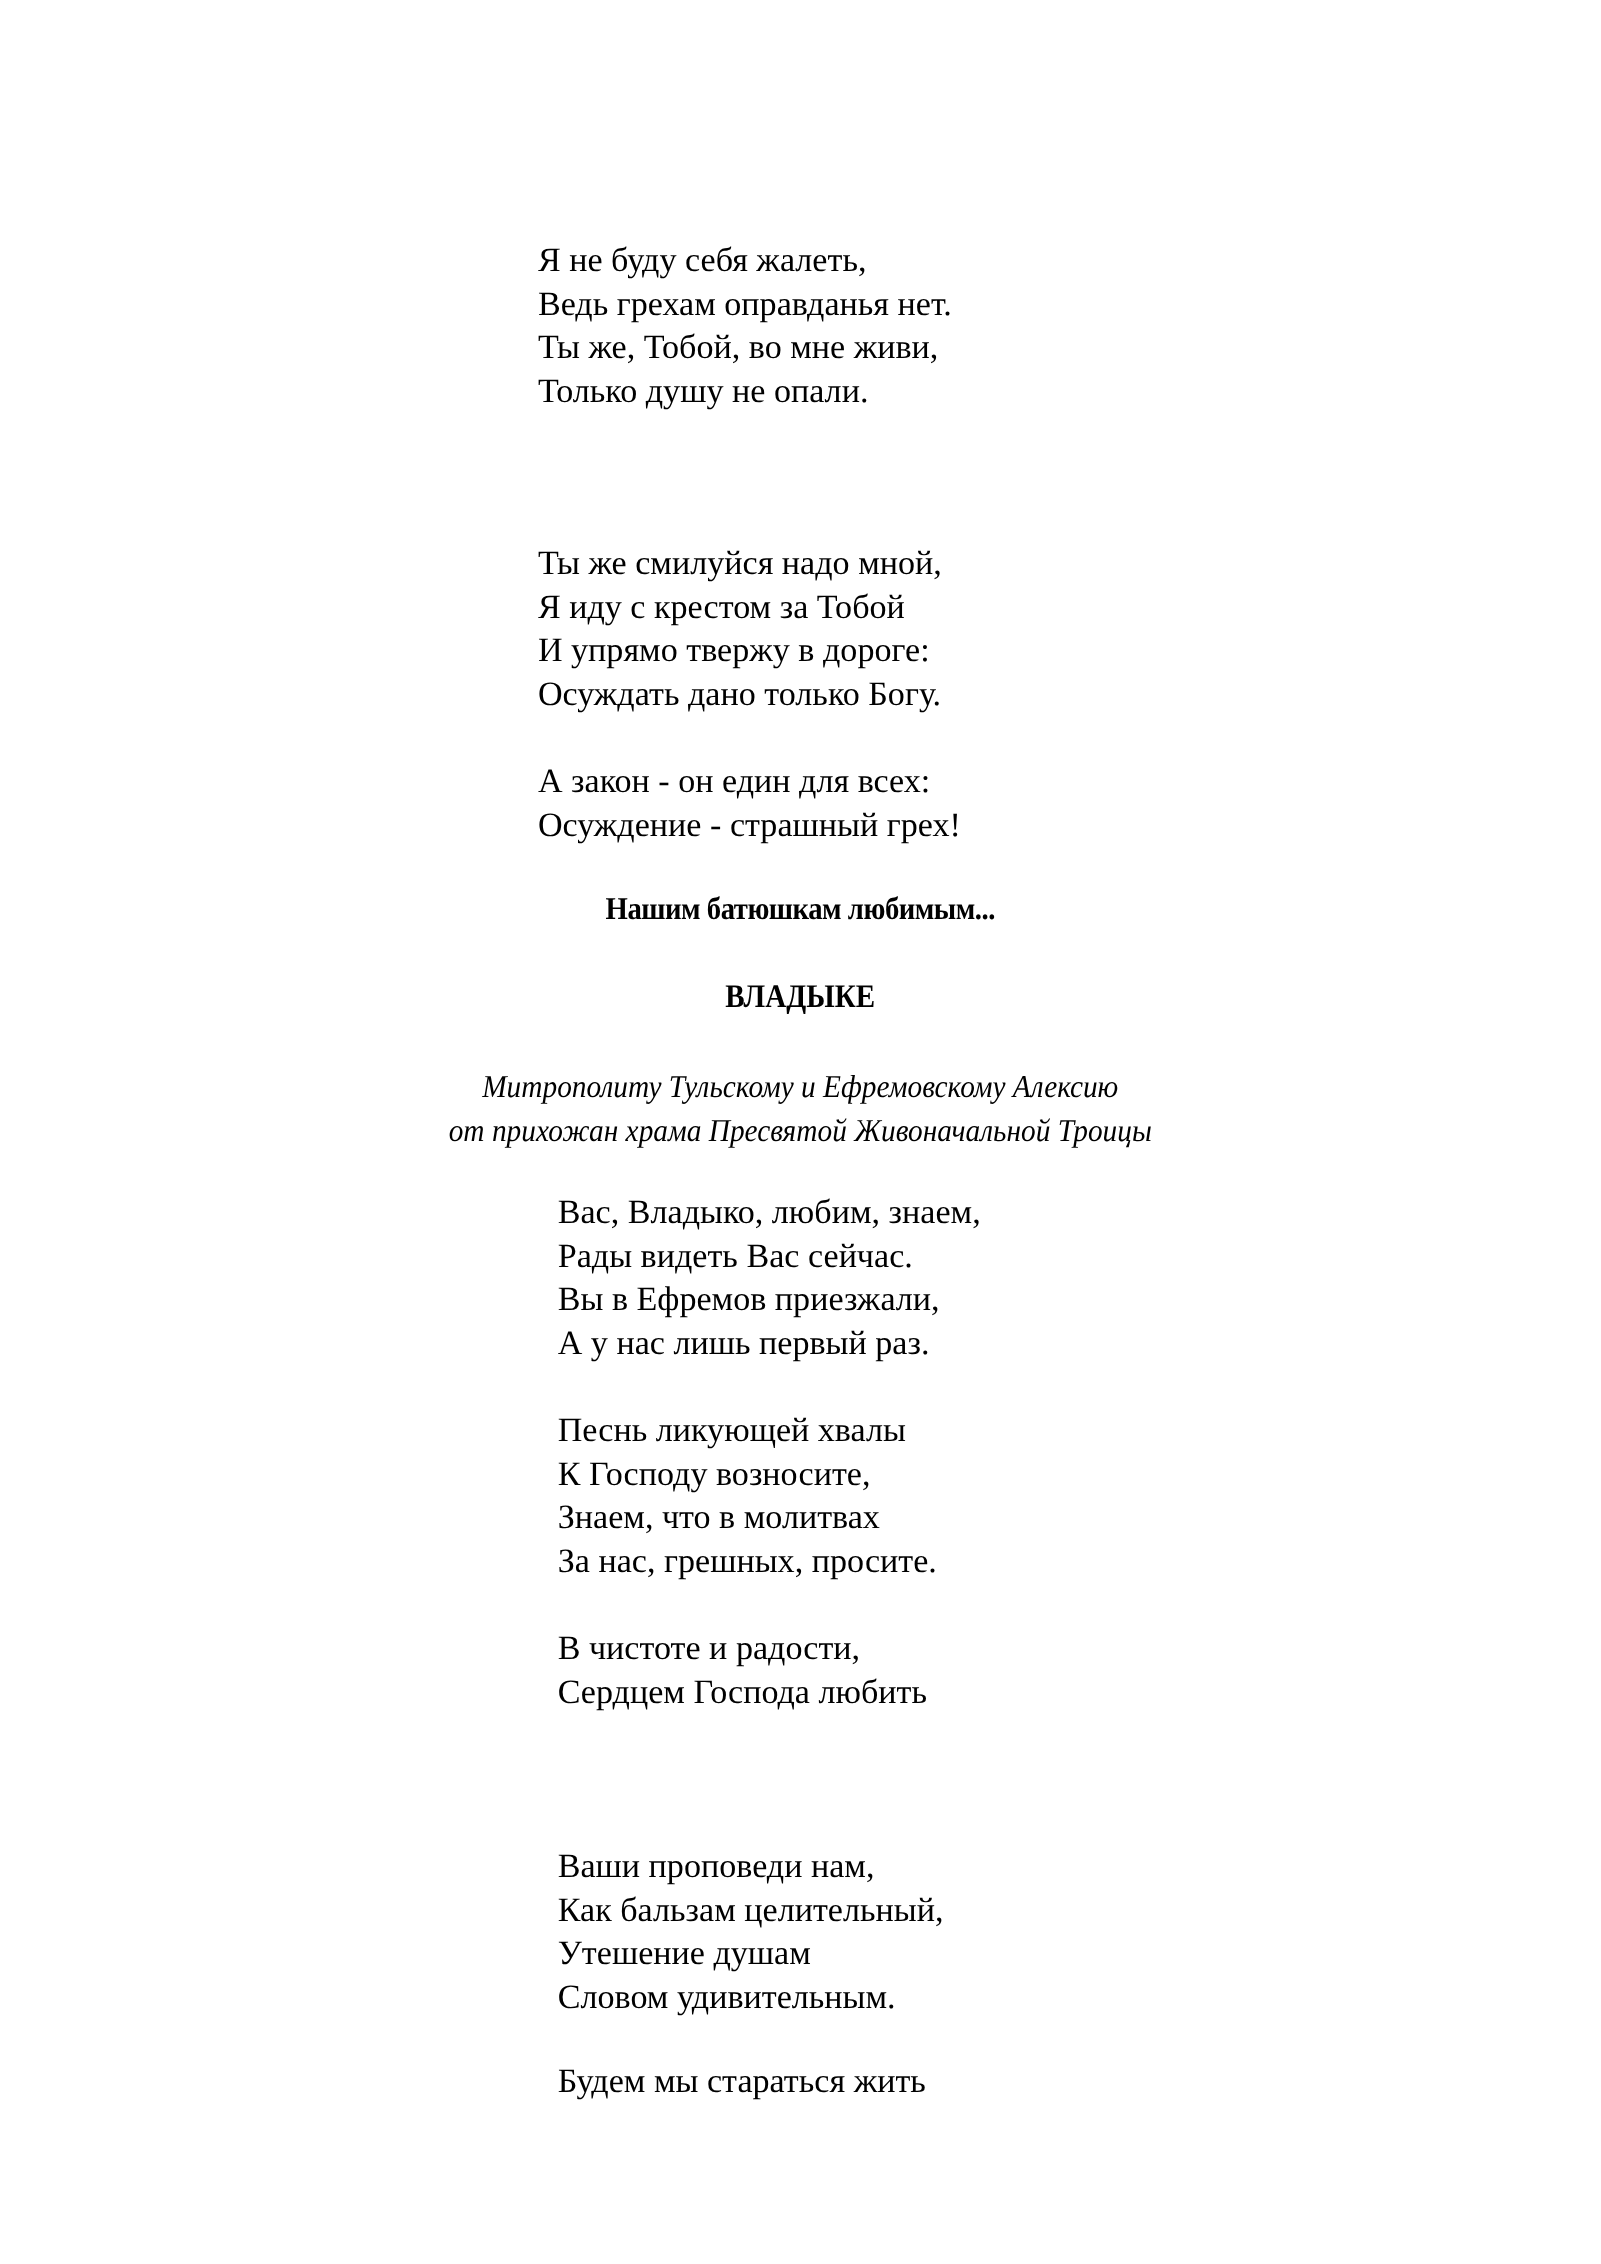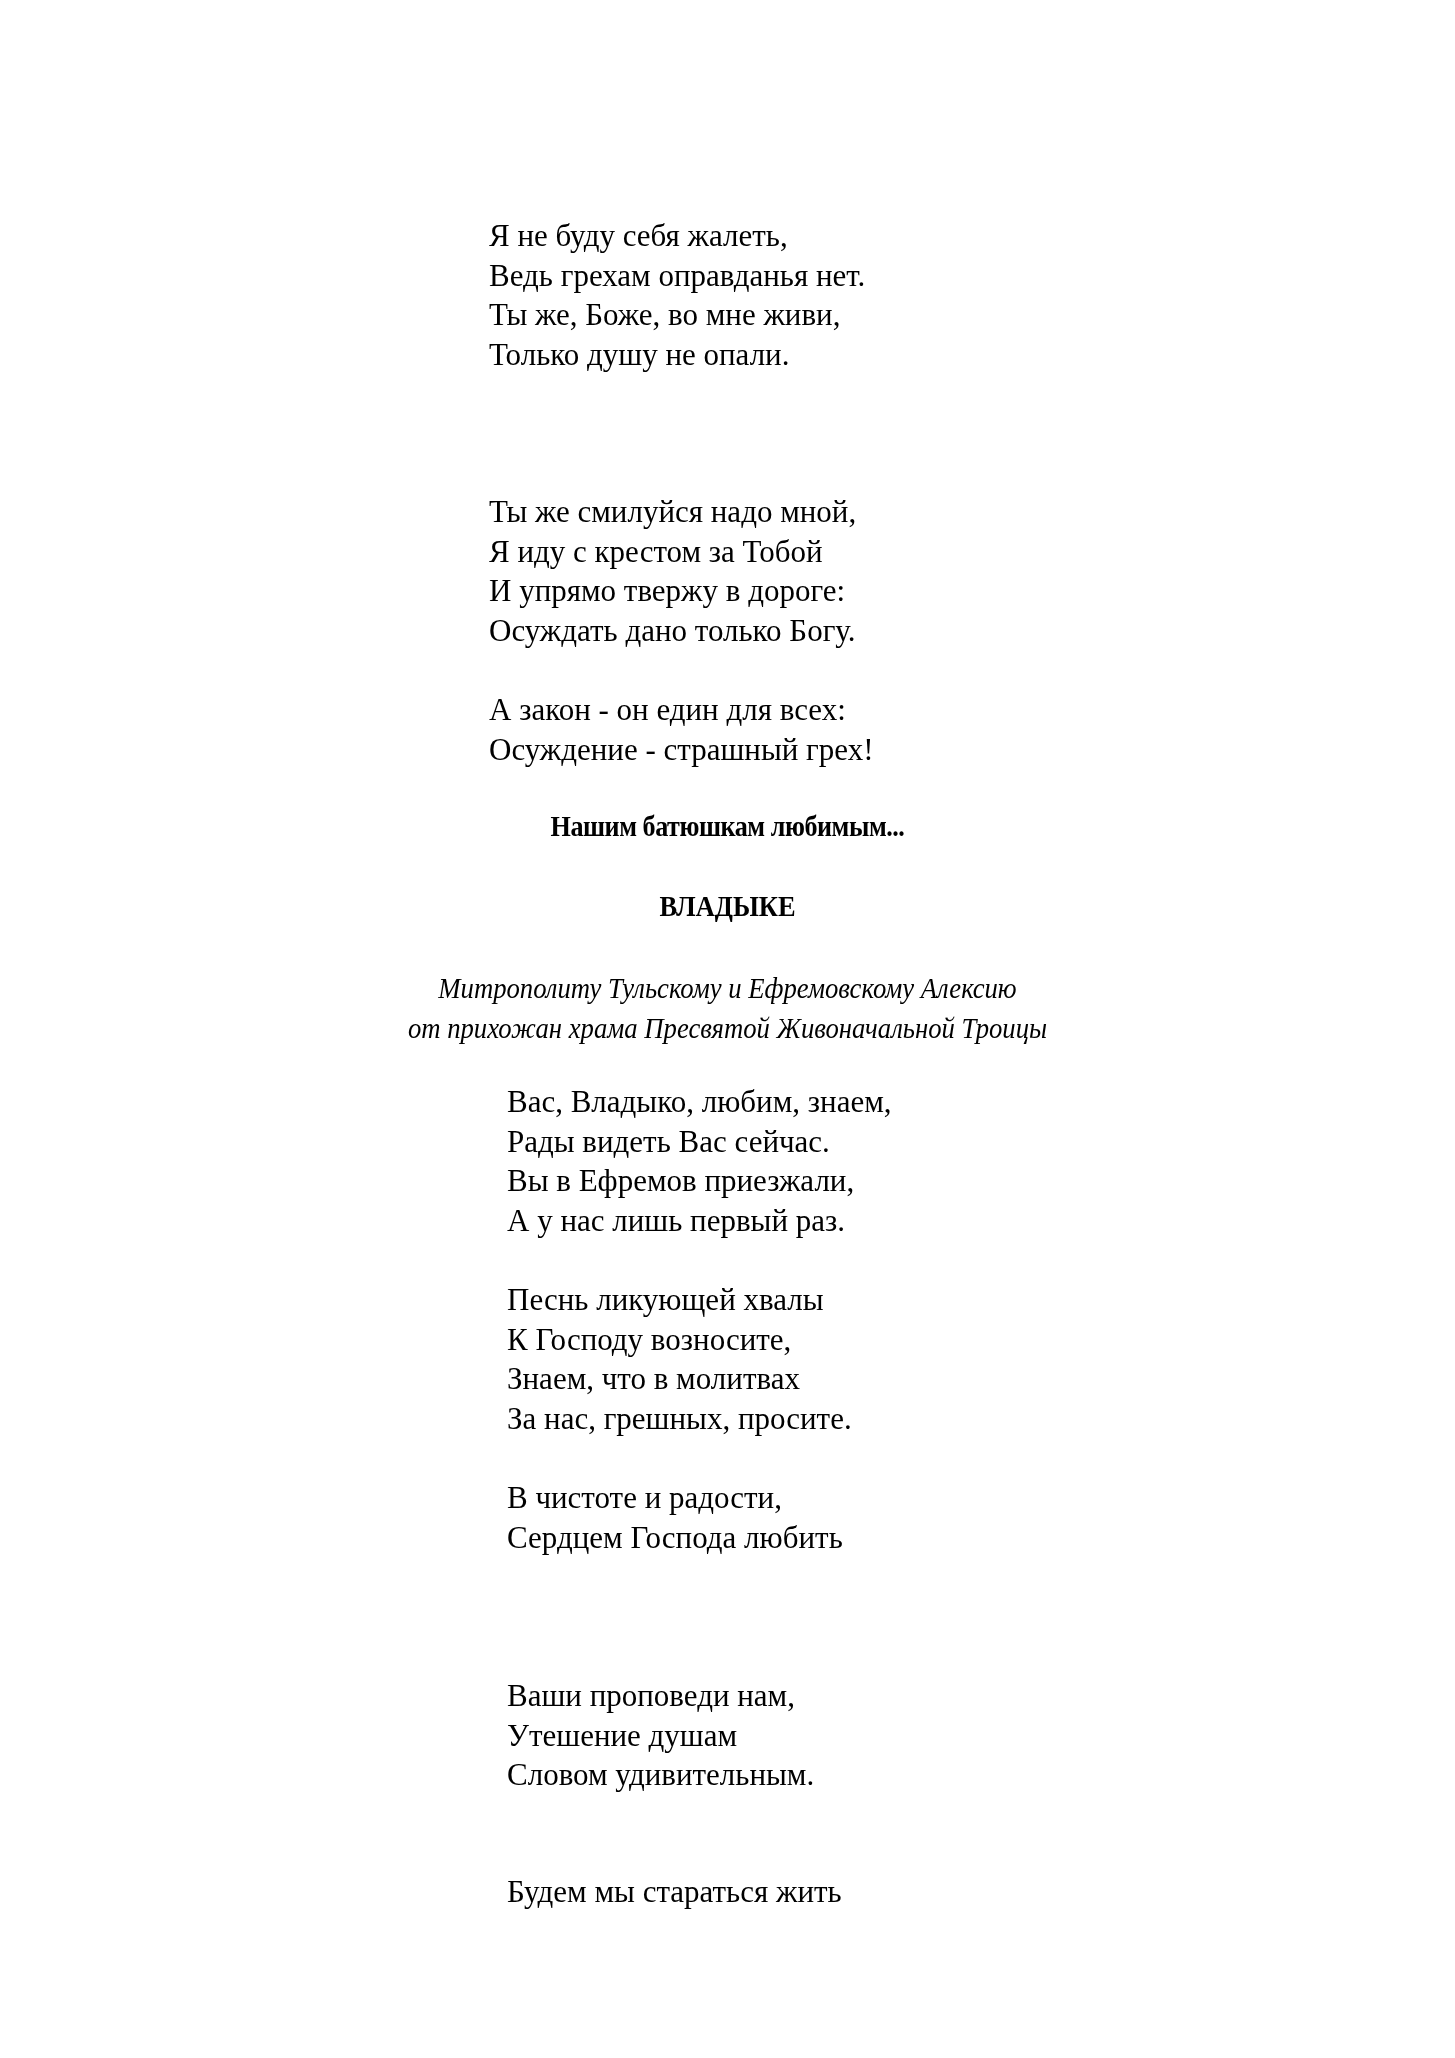--- a/index.html
+++ b/index.html
@@ -11,21 +11,21 @@
   .h-bold { font-weight: bold; font-size: 29px; letter-spacing: -0.5px; transform: scaleX(0.9); }
   .h-title { font-weight: bold; font-size: 30px; transform: scaleX(0.88); }
   .subtitle { font-style: italic; font-size: 29px; line-height: 40px; transform: scaleX(0.92); }
 </style>
 </head>
 <body>
 
 <div class="stanza" style="left:489px; top:216px;">
   <div>Я не буду себя жалеть,</div>
   <div>Ведь грехам оправданья нет.</div>
-  <div>Ты же, Боже, во мне живи,</div>
+  <div>Ты же, Тобой, во мне живи,</div>
   <div>Только душу не опали.</div>
 </div>
 
 <div class="stanza" style="left:489px; top:492px;">
   <div>Ты же смилуйся надо мной,</div>
   <div>Я иду с крестом за Тобой</div>
   <div>И упрямо твержу в дороге:</div>
   <div>Осуждать дано только Богу.</div>
 </div>
 
@@ -57,19 +57,20 @@
   <div>За нас, грешных, просите.</div>
 </div>
 
 <div class="stanza" style="left:507px; top:1478px;">
   <div>В чистоте и радости,</div>
   <div>Сердцем Господа любить</div>
 </div>
 
 <div class="stanza" style="left:507px; top:1676px;">
   <div>Ваши проповеди нам,</div>
+  <div>Как бальзам целительный,</div>
   <div>Утешение душам</div>
   <div>Словом удивительным.</div>
 </div>
 
 <div class="stanza" style="left:507px; top:1872px;">
   <div>Будем мы стараться жить</div>
 </div>
 
 </body></html>

